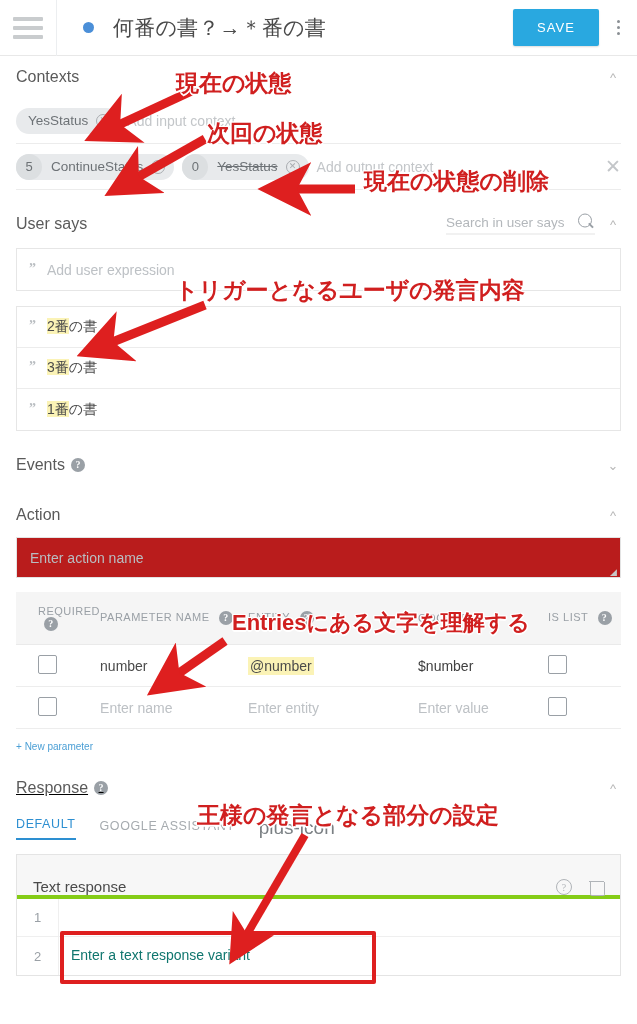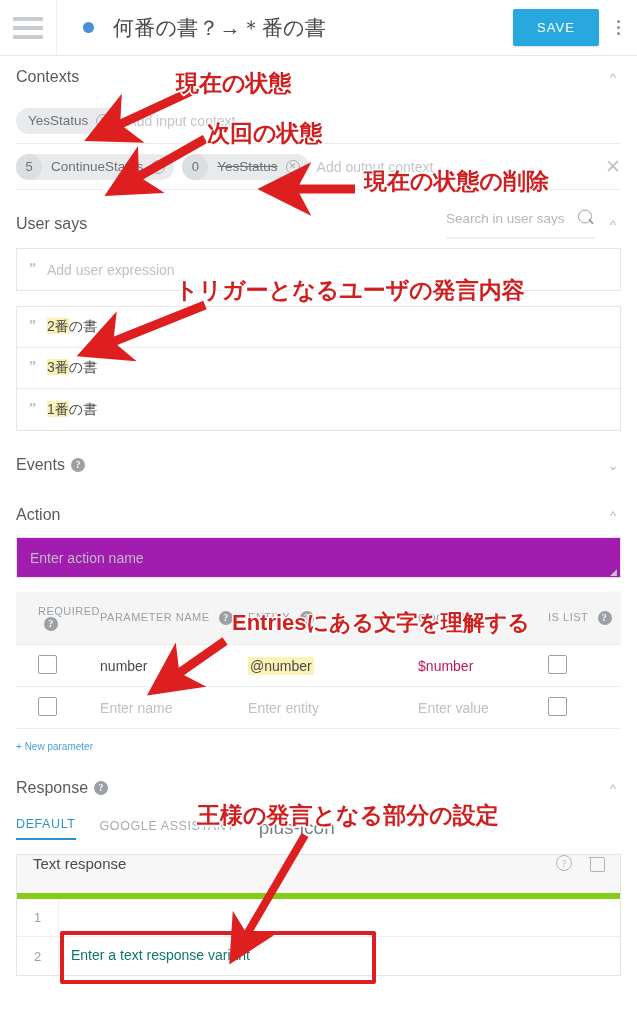--- a/index.html
+++ b/index.html
@@ -72,21 +72,21 @@
     width:14px; height:14px; border-radius:50%; border:1.3px solid #a8acb0;
     color:#a8acb0; font-size:9px; margin-left:8px; line-height:1; cursor:pointer;
   }
   .chip.struck .lbl { text-decoration: line-through; }
   .ctx-placeholder { color:#c3c6c9; font-size:14px; }
   .ctx-clear { position:absolute; right:0; color:#c3c6c9; font-size:19px; cursor:pointer; }
 
   
   .search-wrap {
     position:absolute; right:26px; top:50%; transform:translateY(-50%);
-    display:flex; align-items:center; border-bottom:1px solid #e4e4e4; padding-bottom:11px;
+    display:flex; align-items:center; border-bottom:1px solid #e4e4e4; padding-bottom:3px;
   }
   .search-input { border:none; outline:none; background:transparent; width:128px;
                   font-size:13.5px; color:#a9adb1; font-family:inherit; }
   .search-input::placeholder { color:#b3b7bb; }
   .mag { width:17px; height:17px; position:relative; margin-left:4px; }
   .mag::before { content:""; position:absolute; left:0; top:0; width:12px; height:12px;
                  border:1.8px solid #9aa0a6; border-radius:50%; }
   .mag::after  { content:""; position:absolute; left:10px; top:11px; width:6px; height:1.8px;
                  background:#9aa0a6; transform:rotate(45deg); }
 
@@ -96,55 +96,55 @@
   .us-row:last-child { border-bottom:none; }
   .quote { color:#b9bdc1; font-size:14px; font-weight:bold; margin-right:11px;
            font-family:"Liberation Serif", serif; transform: translateY(-1px); }
   .us-ph { color:#bdc1c5; }
   .hl { background:#fbf3b6; }
   .us-spacer { height:15px; }
 
   
   .action-input {
     border:1px solid #e3e3e3; height:41px; display:flex; align-items:center;
-    padding:8px 13px; color:#b9bdc1; font-size:14px; background:#a21caf; position:relative;
+    padding:8px 13px; color:#b9bdc1; font-size:14px; background:#b91c1c; position:relative;
   }
   .resize-grip { position:absolute; right:2px; bottom:1px; width:8px; height:8px;
                  color:#c7c7c7; font-size:9px; line-height:8px; }
 
   
   .ptable { width:100%; border-collapse:collapse; margin-top:14px; font-size:13px; }
   .ptable thead th {
     background:#f5f5f5; color:#9aa0a6; font-weight:normal; font-size:11px;
     letter-spacing:0.5px; text-align:left; padding:13px 0 13px 0; height:44px;
     border-bottom:1px solid #eaeaea;
   }
   .ptable td { border-bottom:1px solid #ededed; height:42px; padding:0; font-size:14px; color:#4a4a4a; }
   .cb { width:19px; height:19px; border:1.5px solid #9aa0a6; border-radius:2px; display:inline-block; cursor:pointer; }
   .col-req { width:72px; padding-left:22px !important; }
   .col-pname { width:148px; }
   .col-ent { width:170px; }
   .col-val { width:130px; }
   .col-list { width:auto; }
   .ghost { color:#bdc1c5; }
   .ent-hl { background:#fbf3b6; padding:1px 2px; }
-  .val-link { color:#be185d; }
+  .val-link { color:#404040; }
   .newparam { color:#4b9fd5; font-size:10px; margin-top:12px; display:inline-block; cursor:pointer; }
   .newparam b { font-weight:normal; }
 
   
   .tabs { display:flex; align-items:flex-end; gap:24px; height:34px; position:relative; }
   .tab { font-size:12.5px; letter-spacing:0.6px; color:#a6abaf; padding-bottom:7px; cursor:pointer; }
   .tab.active { color:#2d8fd1; border-bottom:2px solid #2d8fd1; }
   .tab-plus { font-size:19px; color:#7b8084; padding-bottom:3px; cursor:pointer; line-height:1; }
 
   .resp-card { border:1px solid #e4e4e4; margin-top:14px; background:#fff; }
   .resp-head {
-    background:#f7f7f7; height:44px; display:flex; align-items:flex-start;
-    padding:0 16px; border-bottom:6px solid #84cc16;gap:48px;
+    background:#f7f7f7; height:44px; display:flex; align-items:flex-end;
+    padding:0 16px; border-bottom:4px solid #84cc16;gap:48px;
   }
   .resp-head-title { font-size:15px; color:#4a4a4a; }
   .resp-head-icons { margin-left:auto; display:flex; align-items:center; gap:18px; }
   .ico-help { width:16px; height:16px; border-radius:50%; border:1.4px solid #b0b4b8;
               color:#b0b4b8; font-size:10px; display:flex; align-items:center;
               justify-content:center; cursor:pointer; font-family:"Liberation Serif",serif;}
   .ico-trash { width:14px; height:16px; position:relative; cursor:pointer; }
   .ico-trash::before { content:""; position:absolute; left:0; top:3px; width:13px; height:13px;
                        border:1.4px solid #b0b4b8; border-top:none; border-radius:0 0 2px 2px; }
   .ico-trash::after { content:""; position:absolute; left:-1px; top:2px; width:15px; height:1.4px;
@@ -339,21 +339,21 @@
       </tbody>
     </table>
 
     <span class="newparam">
       <b>+</b>
       <span>New parameter</span>
     </span>
   </div>
 
   <div class="sec" style="margin-top:16px;">
-    <div class="sec-head" style="height:36px;">
+    <div class="sec-head" style="height:36px;text-decoration:underline;">
       <span class="sec-title">Response</span>
       <span class="qmark">?</span>
       <span class="chev">^</span>
     </div>
 
     <div class="tabs">
       <span class="tab active">DEFAULT</span>
       <span class="tab">GOOGLE ASSISTANT</span>
       <span class="tab-plus">plus-icon</span>
     </div>

